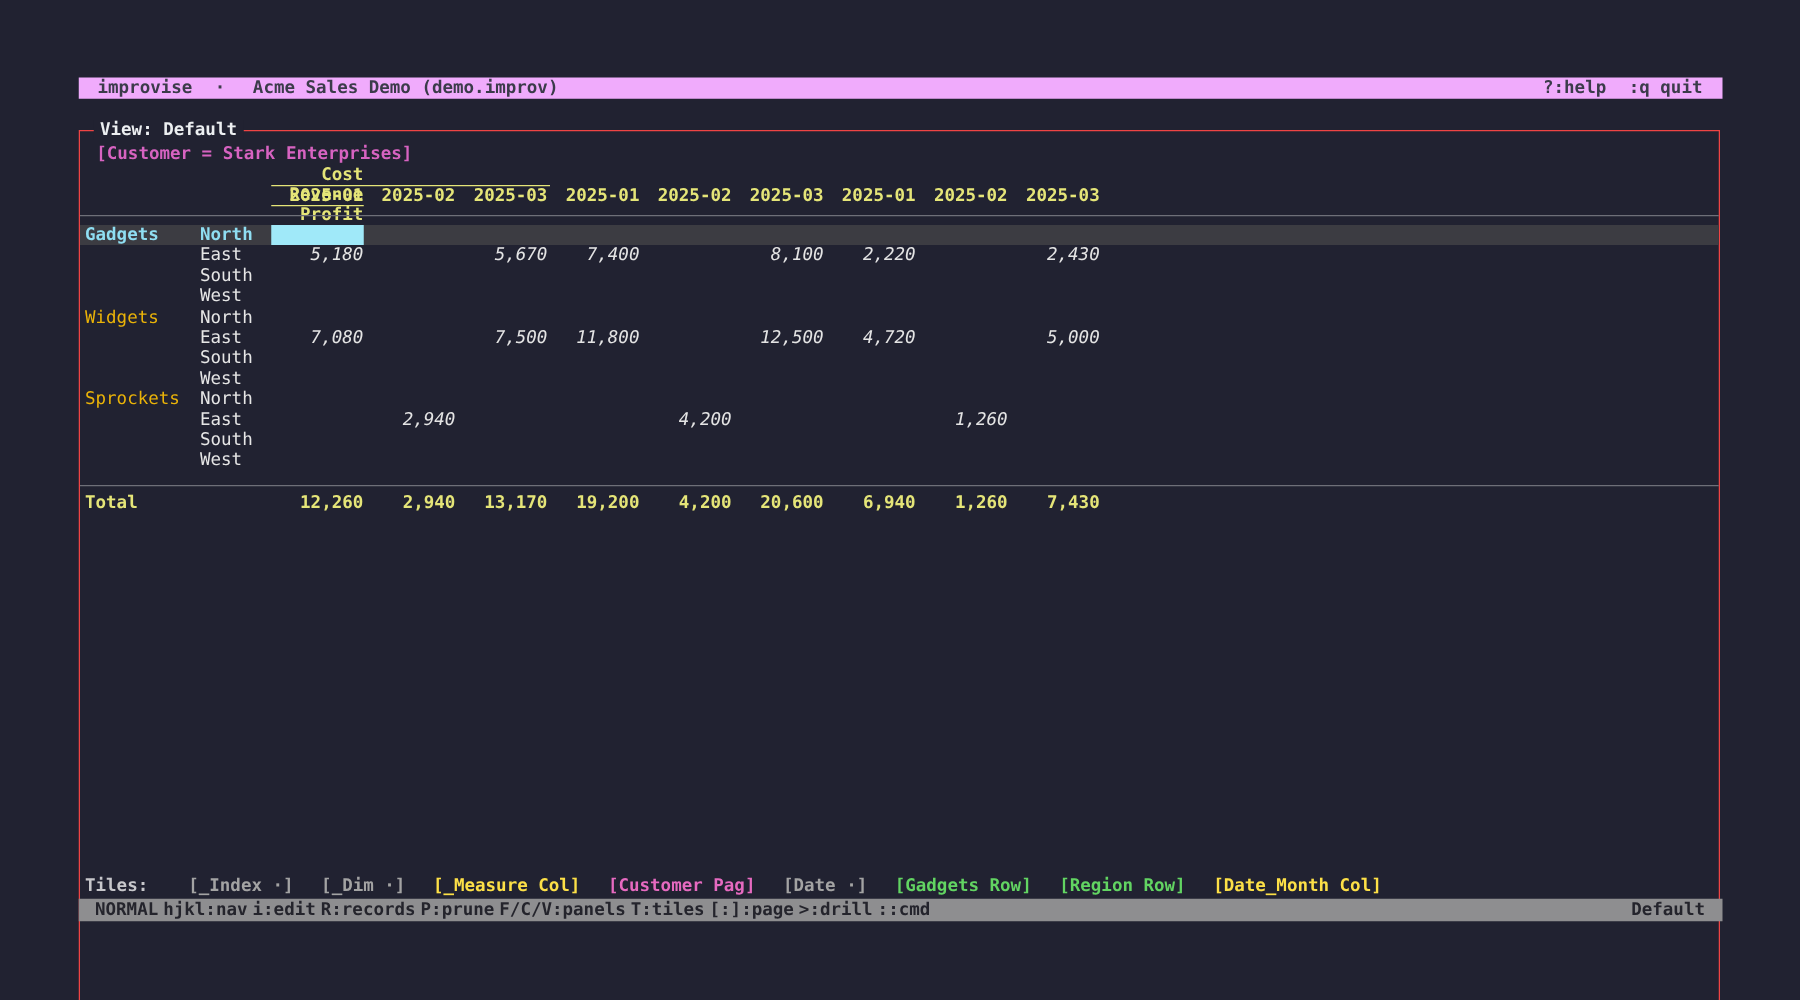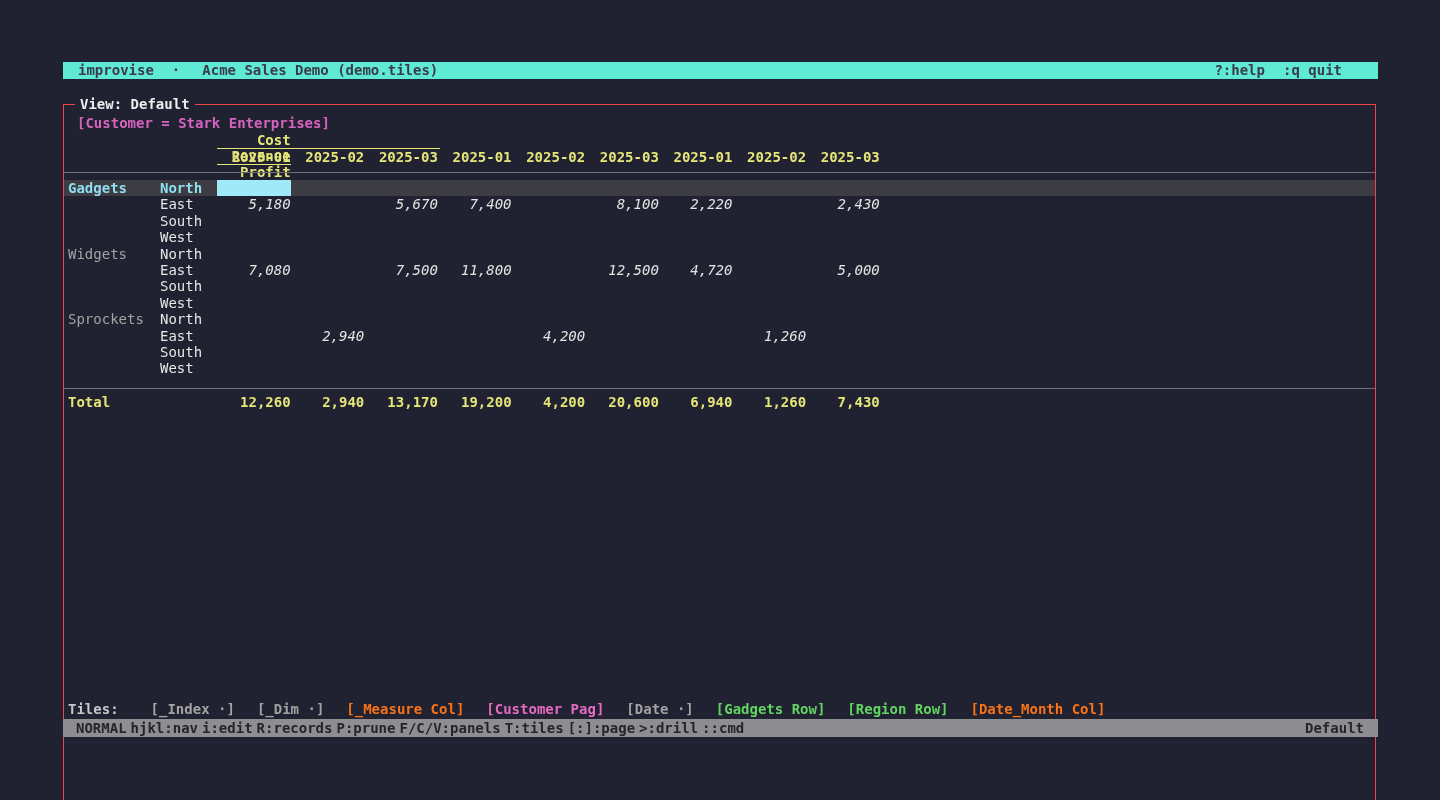--- a/index.html
+++ b/index.html
@@ -7,26 +7,26 @@
   body {
     background:#212231;
     font-family:"DejaVu Sans Mono", monospace;
     font-size:14px;
     color:#e6e6e6;
     position:relative;
     overflow:hidden;
   }
   .titlebar {
     position:absolute; left:63px; top:62px; width:1315px; height:17px;
-    background:#5eead4; color:#3b3b4a; font-weight:700;
+    background:#f0abfc; color:#3b3b4a; font-weight:700;
     display:flex; align-items:center; line-height:17px;
   }
   .tb-app { margin-left:15px; }
   .tb-sep { margin:0 22px 0 18px; }
-  .tb-right { margin-left:auto; display:flex; gap:18px; padding-right:36px; }
+  .tb-right { margin-left:auto; display:flex; gap:18px; padding-right:16px; }
 
   .viewbox {
     position:absolute; left:63px; top:84px; width:1313px; height:774px;
     border:1px solid #ef4444;
     margin-top:20px;
   }
   .vb-title {
     position:absolute; left:11px; top:-9px; background:#212231;
     padding:0 5px; color:#eceff1; font-weight:700; line-height:16px;
   }
@@ -39,57 +39,57 @@
   .grp-row { top:27px;flex-direction:column; }
   .mon-row { top:44px; }
   .mon-row .hcell.sel-col { border-bottom:1px solid #e5e578; }
   .grp-underline { position:absolute; left:153px; top:42.5px; width:223px; height:1px; background:#e5e578; }
   .sep { position:absolute; left:0; width:100%; height:1px; background:#6e6f78; }
   .sep1 { top:67px; }
   .sep2 { top:283px; }
 
   .rows-area { position:absolute; left:0; top:75px; width:100%; }
   .row { display:flex; height:16.4px; line-height:16.4px; width:100%; white-space:pre; }
-  .prod { margin-left:4px; width:92px; color:#a3a3a3; }
+  .prod { margin-left:4px; width:92px; color:#eab308; }
   .reg  { width:57px; color:#e6e6e6; }
   .cell { width:73.65px; text-align:right; font-style:italic; color:#e4e4e4; }
   .row.selected { background:#3c3c42; }
   .row.selected .prod, .row.selected .reg { color:#8fdef2; font-weight:700; }
   .cell.cursor { background:#a0e9f9; }
   .total-row { position:absolute; top:289px; }
   .total-row .tlabel { margin-left:4px; width:149px; color:#e5e578; font-weight:700; font-style:normal; }
   .total-row .cell { font-style:normal; color:#e5e578; font-weight:700; }
 
   .tilesbar {
     position:absolute; left:63px; top:701px; width:1315px; height:17px;
     display:flex; align-items:center; line-height:17px; font-weight:700; white-space:pre;
   }
   .tiles-label { margin-left:5px; margin-right:32px; color:#c7c7cb; }
   .tile { margin-right:22px; }
   .tile.gray   { color:#a3a3a3; }
-  .tile.purple { color:#f97316; }
+  .tile.purple { color:#fde047; }
   .tile.pink   { color:#e66ac0; }
   .tile.green  { color:#62d462; }
 
   .statusbar {
     position:absolute; left:63px; top:719px; width:1315px; height:18px;
     background:#8e8e90; color:#24242c; font-weight:700;
     display:flex; align-items:flex-end; line-height:18px; white-space:pre;
   }
   .sb-mode { margin-left:13px; }
   .sb-hint { margin-left:4px; }
   .sb-right { margin-left:auto; padding-right:14px; }
 </style>
 </head>
 <body>
 
 <div class="titlebar">
   <span class="tb-app">improvise</span>
   <span class="tb-sep">·</span>
-  <span>Acme Sales Demo (demo.tiles)</span>
+  <span>Acme Sales Demo (demo.improv)</span>
   <span class="tb-right">
     <span>?:help</span>
     <span>:q quit</span>
   </span>
 </div>
 
 <div class="viewbox">
   <span class="vb-title">View: Default</span>
   <div class="filter-line">[Customer = Stark Enterprises]</div>
 

